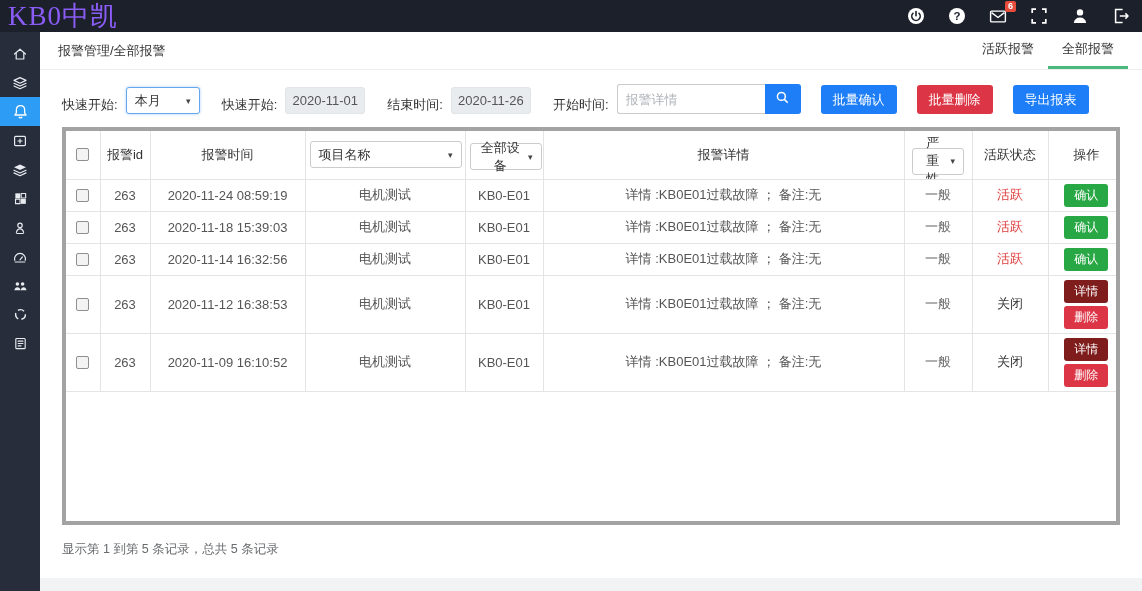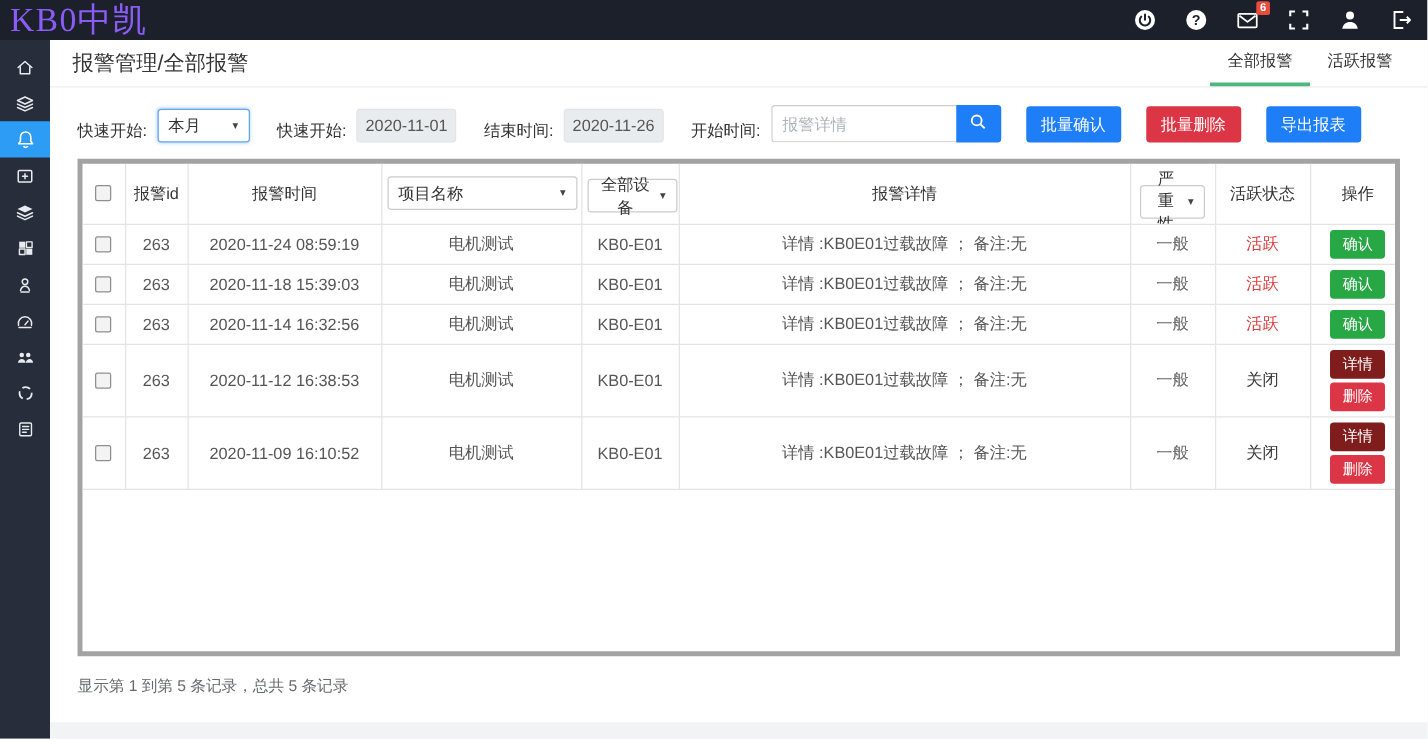--- a/index.html
+++ b/index.html
@@ -16,21 +16,21 @@
 
 
 .sidebar{position:absolute;top:32px;left:0;width:40px;height:559px;background:#272d3a;padding-top:7px;z-index:9}
 .side-item{width:40px;height:29px;display:flex;align-items:center;justify-content:center;cursor:pointer}
 .side-item.active{background:#2d9cf4}
 .side-icon{display:flex}
 
 
 .main{position:absolute;left:40px;top:32px;width:1102px;height:546px;background:#fff}
 .page-header{height:38px;display:flex;justify-content:space-between;align-items:stretch;padding:0 14px 0 18px;border-bottom:1px solid #ededee}
-.breadcrumb{font-size:17px;color:#333;align-self:center}
+.breadcrumb{font-size:13px;color:#333;align-self:center}
 .tabs{display:flex}
 .tab{font-size:13px;color:#333;padding:0 14px;display:flex;align-items:center;border-bottom:3px solid transparent;cursor:pointer}
 .tab.active{border-bottom-color:#4bb87d}
 
 
 .filter-bar{display:flex;align-items:flex-end;padding:14px 0 13px 22px;gap:8px;font-size:13px;color:#333;white-space:nowrap}
 .ml{margin-left:14px}
 .select{display:inline-flex;align-items:center;justify-content:space-between;padding:0 8px;height:27px;border:1px solid #ccc;border-radius:3px;background:#fff;font-size:13px;color:#333;cursor:pointer}
 .select .caret{font-size:9px;color:#444;margin-left:6px}
 .select.quick{width:74px;border-color:#63a8ec;box-shadow:0 0 3px rgba(70,140,240,.45)}
@@ -208,22 +208,22 @@
           <path d="M5.4 5.5h5.2M5.4 8h5.2M5.4 10.5h3.2" fill="none" stroke="#e8ebf0" stroke-width="1.2" stroke-linecap="round" stroke-linejoin="round"></path>
         </svg>
       </span>
     </div>
   </div>
 
 <div class="main">
   <div class="page-header">
     <div class="breadcrumb">报警管理/全部报警</div>
     <div class="tabs">
+      <div class="tab">活跃报警</div>
       <div class="tab active">全部报警</div>
-      <div class="tab">活跃报警</div>
     </div>
   </div>
 
   <div class="filter-bar">
     <span>快速开始:</span>
     <div class="select quick">
       <span>本月</span>
       <span class="caret">▾</span>
     </div>
     <span class="ml">快速开始:</span>

